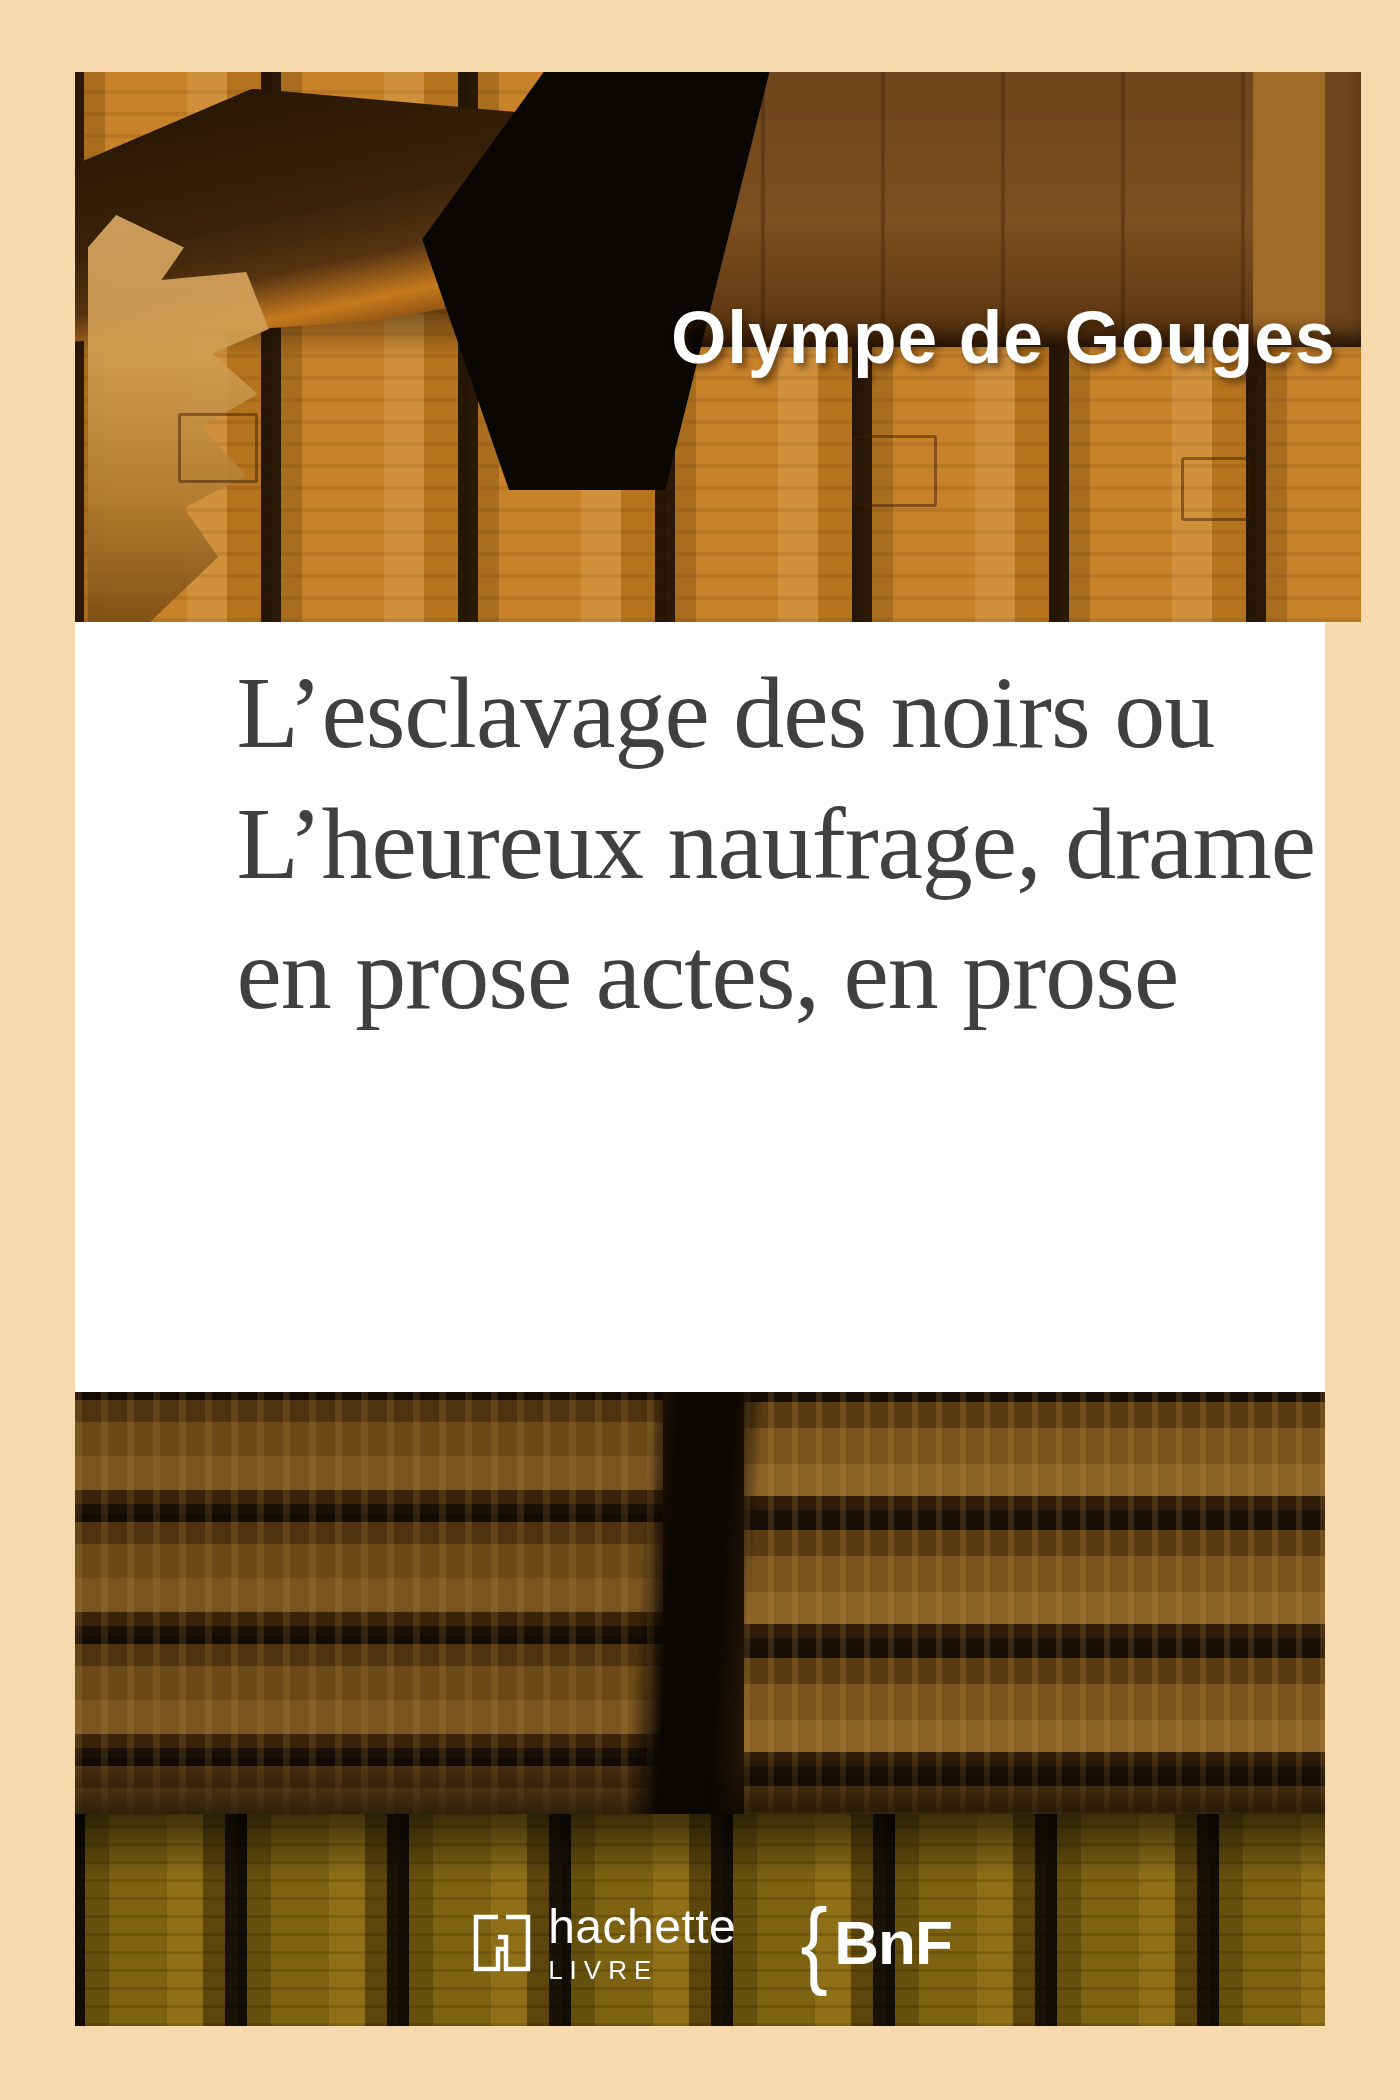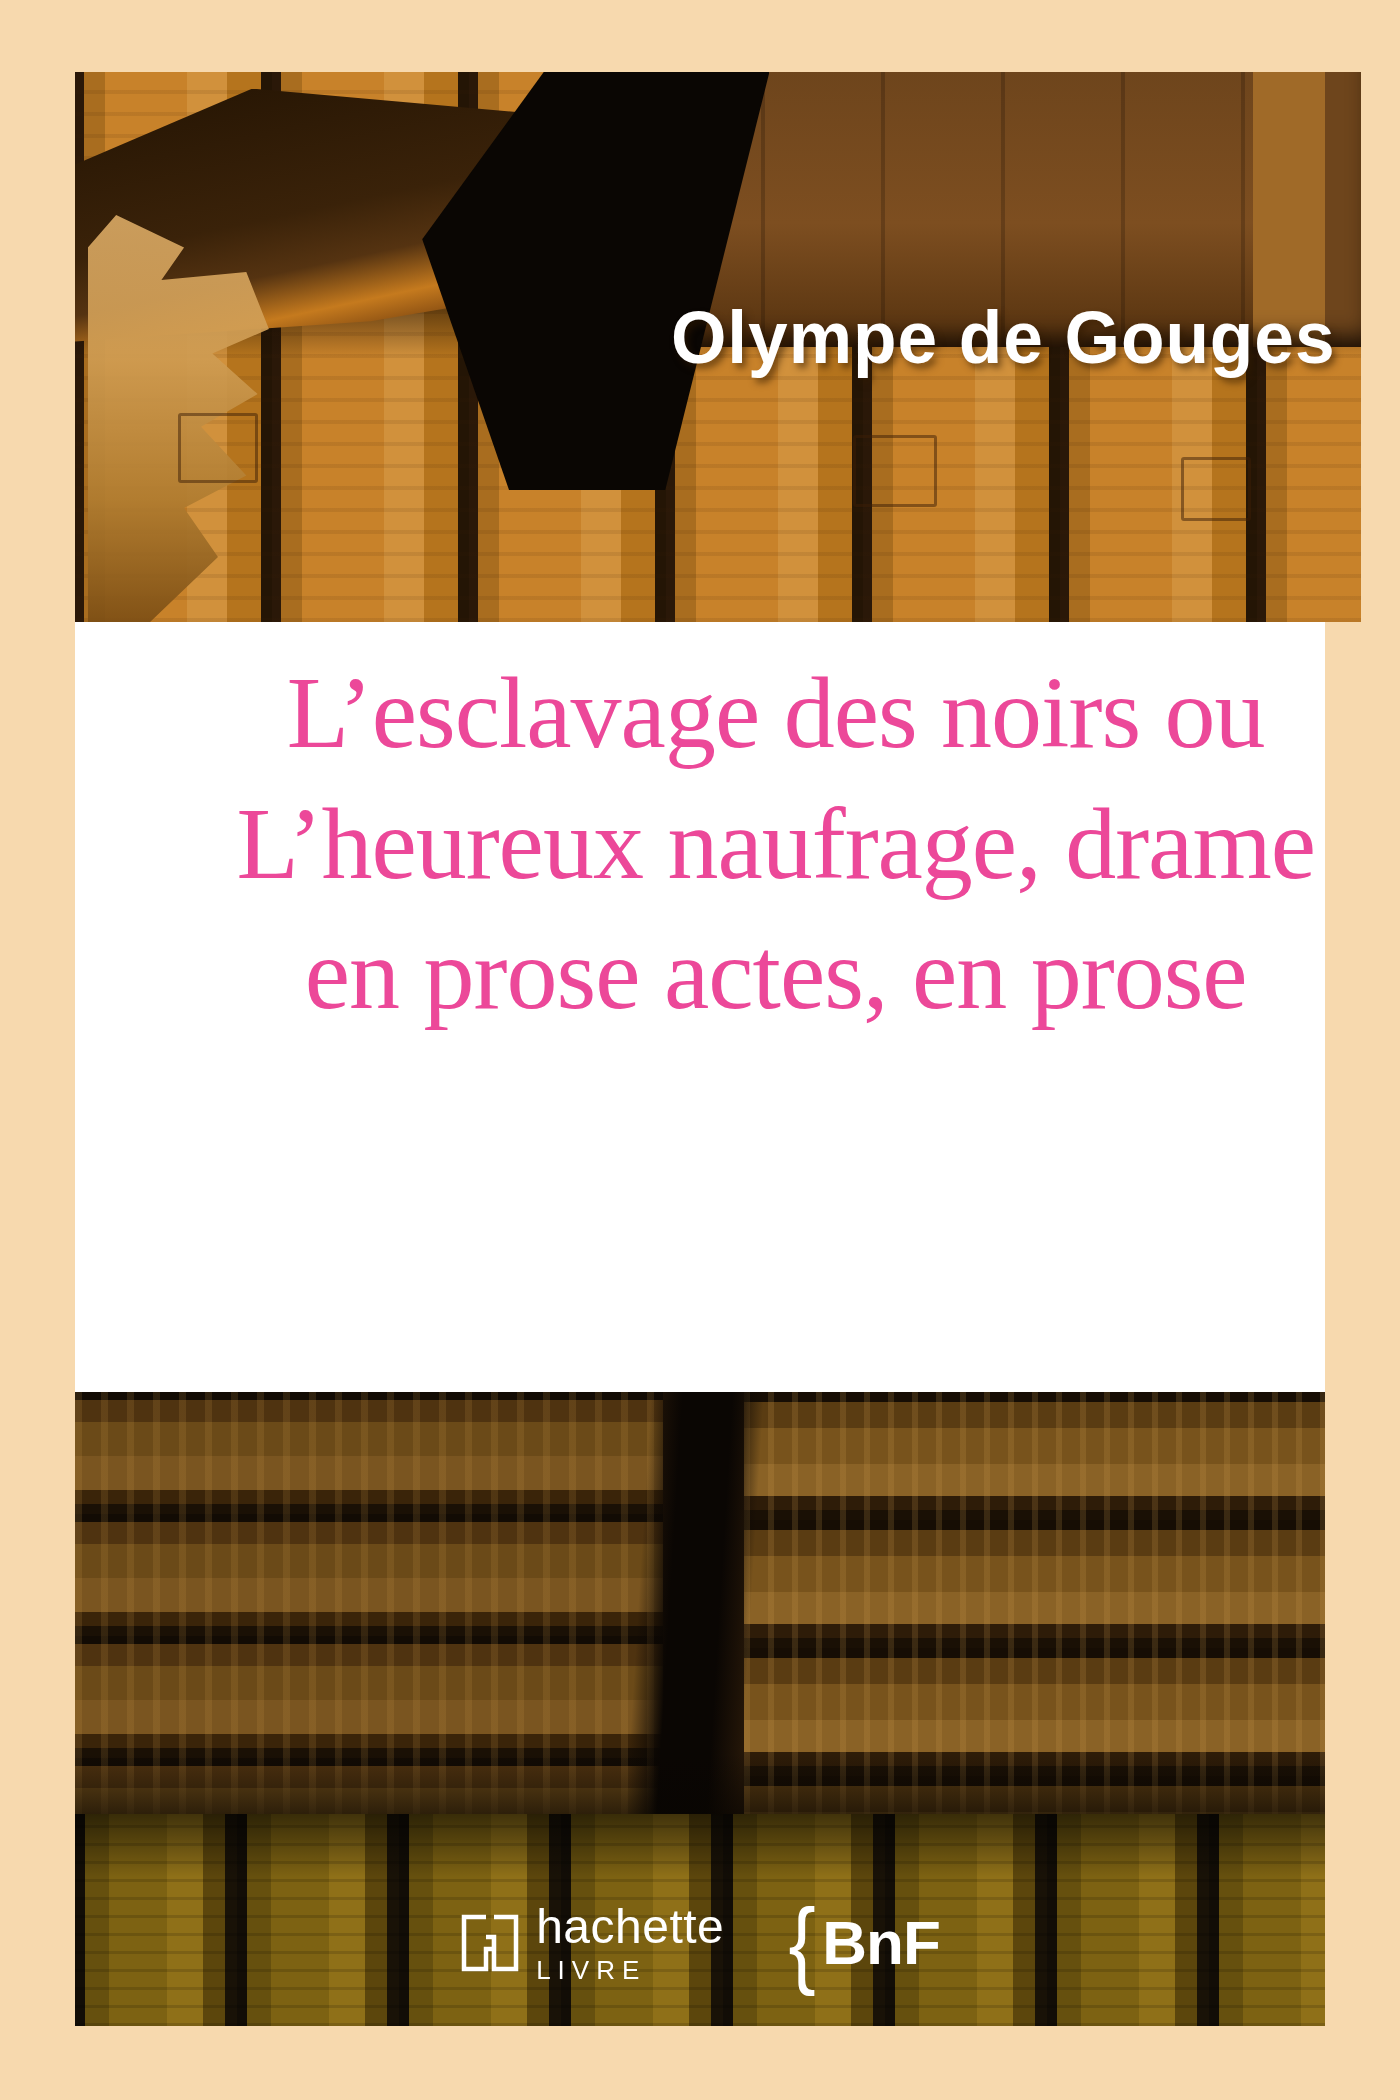--- a/index.html
+++ b/index.html
@@ -68,23 +68,23 @@
     text-shadow:4px 5px 8px rgba(50,25,0,.55);
   }
 
   
   .title-band{
     position:absolute;left:75px;top:622px;width:1250px;height:770px;
     background:#ffffff;
   }
   .title{
     position:absolute;top:26px;right:10px;
-    text-align:center;
+    text-align:left;
     font-family:"Liberation Serif",serif;
-    font-size:102px;line-height:1.28;color:#ec4899;
+    font-size:102px;line-height:1.28;color:#404040;
     letter-spacing:-1px;white-space:nowrap;
   }
 
   
   .photo-bottom{
     position:absolute;left:75px;top:1392px;width:1250px;height:634px;
     overflow:hidden;background:#241608;
   }
   .pb-left{ 
     position:absolute;left:0;top:0;width:47%;height:66.5%;
@@ -119,21 +119,21 @@
         #120d06 0 10px, #66500e 10px 34px, #7d6212 34px 92px,
         #8f7018 92px 128px, #5c460c 128px 150px, #191207 150px 162px);
   }
   .pb-row::before{
     content:"";position:absolute;left:0;top:0;width:100%;height:30%;
     background:linear-gradient(180deg, rgba(0,0,0,.55), rgba(0,0,0,0));
   }
 
   
   .logos{
-    position:absolute;left:0;top:510px;width:100%;
+    position:absolute;left:12px;top:510px;width:100%;
     display:flex;justify-content:center;align-items:center;gap:62px;
   }
   .hachette{display:flex;align-items:center;gap:16px;color:#fff;}
   .hachette-mark{width:60px;height:60px;flex:0 0 auto;}
   .hachette-text{display:flex;flex-direction:column;}
   .hachette-word{font-size:48px;line-height:1;letter-spacing:.5px;}
   .hachette-sub{font-size:26px;line-height:1;letter-spacing:7px;margin-top:6px;}
   .bnf{display:flex;align-items:center;color:#fff;}
   .bnf-brace{font-size:96px;line-height:.85;font-weight:400;transform:scaleX(.85);}
   .bnf-word{font-size:62px;font-weight:700;letter-spacing:-1px;margin-left:4px;line-height:1;}

